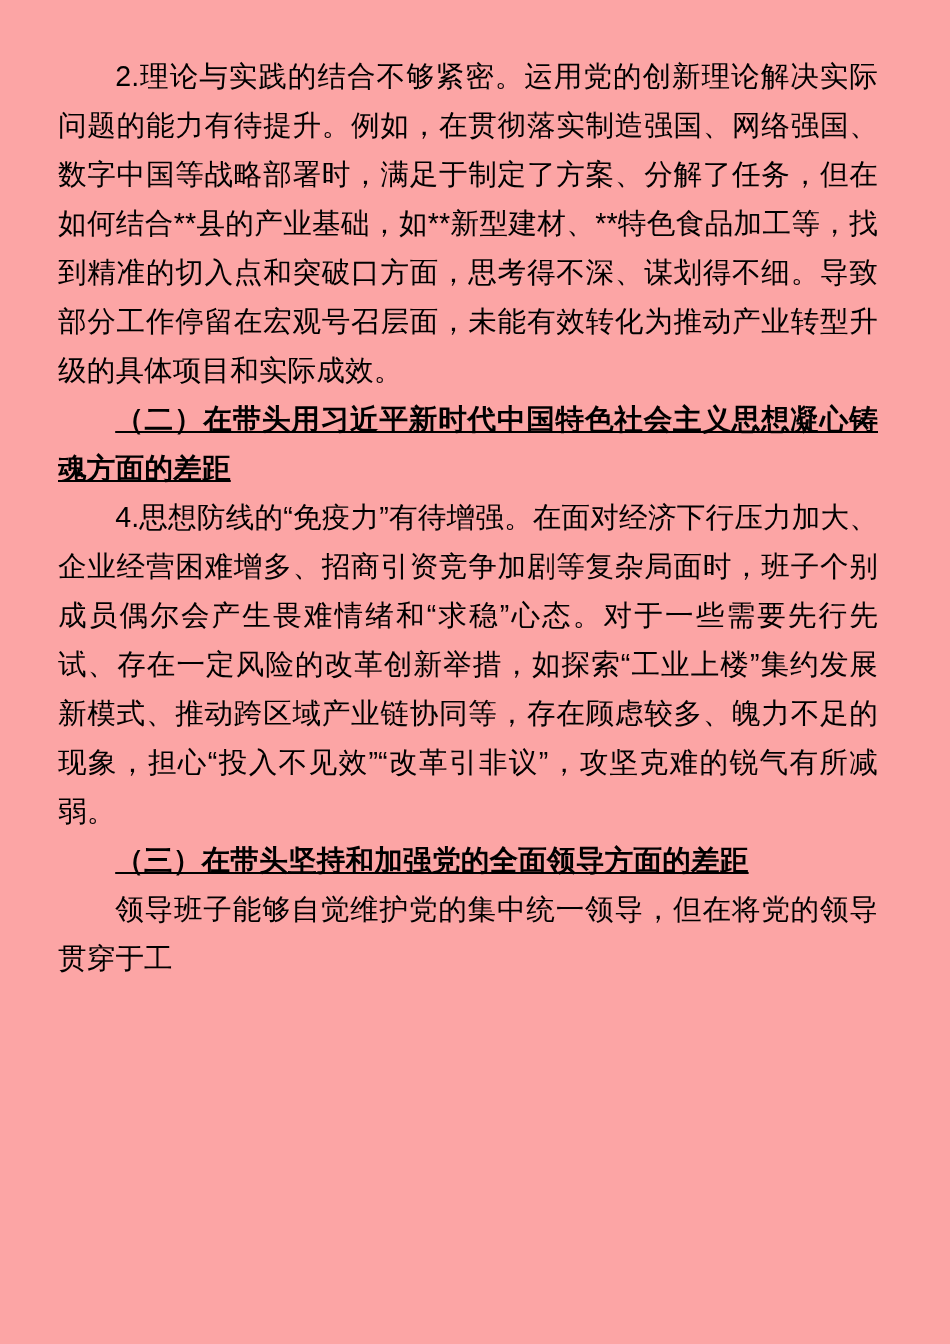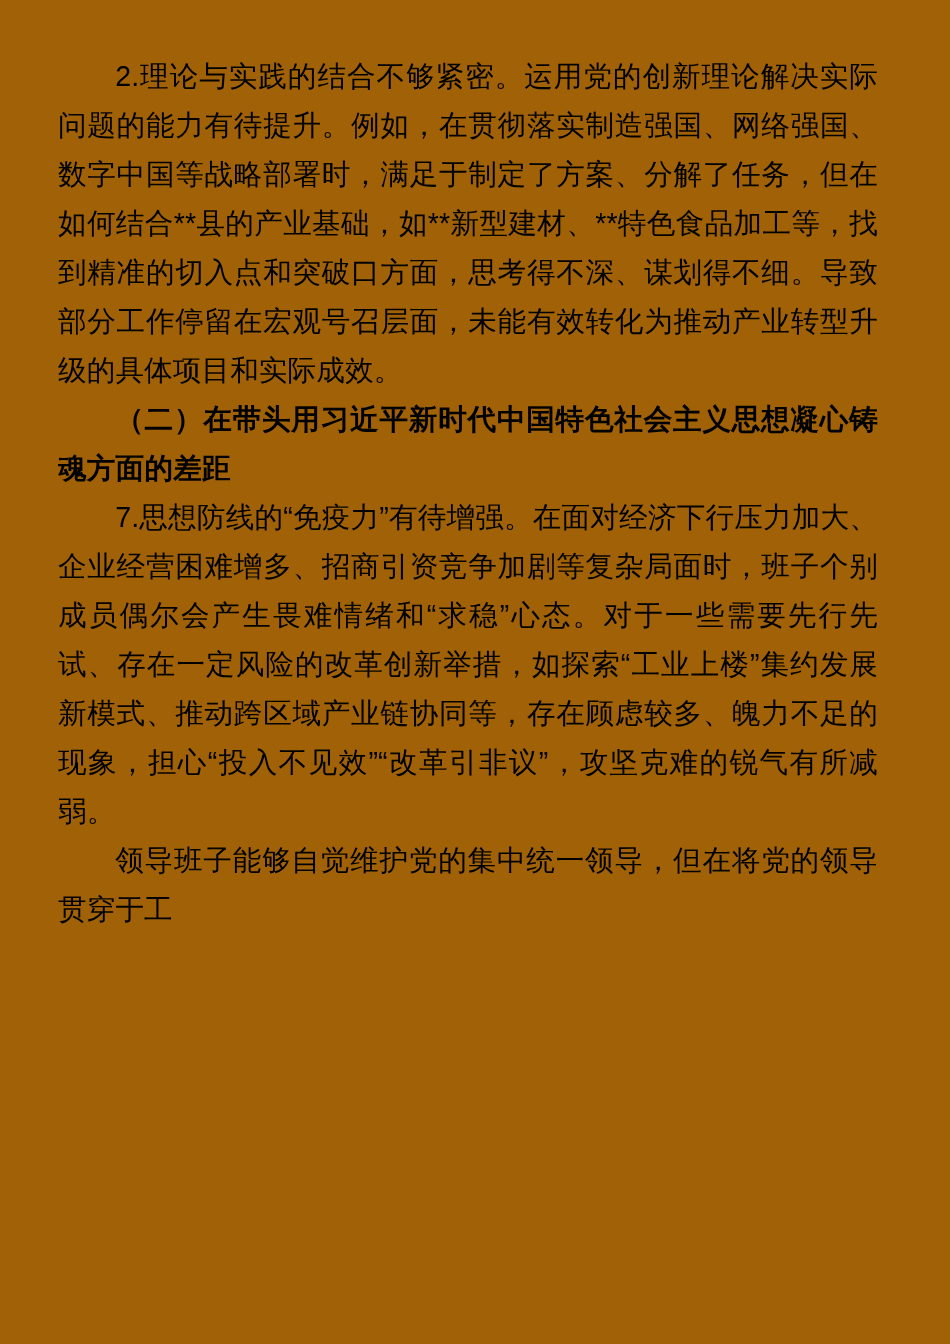--- a/index.html
+++ b/index.html
@@ -9,21 +9,21 @@
     background: #ffffff;
   }
   body {
     font-family: "Liberation Sans", "DejaVu Sans", sans-serif;
     color: #000000;
   }
   .page {
     position: relative;
     width: 950px;
     height: 1344px;
-    background: #a16207;
+    background: #fca5a5;
     box-sizing: border-box;
     overflow: hidden;
   }
   .content {
     position: absolute;
     left: 58px;
     top: 52px;
     width: 820px;
   }
   .para {
@@ -34,37 +34,39 @@
     text-indent: 2em;
     margin: 0;
     letter-spacing: 0.1px;
     word-break: break-all;
     font-weight: 400;
     -webkit-font-smoothing: antialiased;
   }
   .para.heading {
     font-weight: 700;
     letter-spacing: 0.2px;
+    text-decoration: underline;
   }
   
   .tail {
     margin-bottom: 0;
   }
 </style>
 </head>
 <body>
 
 <div class="page">
   <div class="content">
 
     <p class="para">2.理论与实践的结合不够紧密。运用党的创新理论解决实际问题的能力有待提升。例如，在贯彻落实制造强国、网络强国、数字中国等战略部署时，满足于制定了方案、分解了任务，但在如何结合**县的产业基础，如**新型建材、**特色食品加工等，找到精准的切入点和突破口方面，思考得不深、谋划得不细。导致部分工作停留在宏观号召层面，未能有效转化为推动产业转型升级的具体项目和实际成效。</p>
 
     <p class="para heading">（二）在带头用习近平新时代中国特色社会主义思想凝心铸魂方面的差距</p>
 
 
-    <p class="para">7.思想防线的“免疫力”有待增强。在面对经济下行压力加大、企业经营困难增多、招商引资竞争加剧等复杂局面时，班子个别成员偶尔会产生畏难情绪和“求稳”心态。对于一些需要先行先试、存在一定风险的改革创新举措，如探索“工业上楼”集约发展新模式、推动跨区域产业链协同等，存在顾虑较多、魄力不足的现象，担心“投入不见效”“改革引非议”，攻坚克难的锐气有所减弱。</p>
+    <p class="para">4.思想防线的“免疫力”有待增强。在面对经济下行压力加大、企业经营困难增多、招商引资竞争加剧等复杂局面时，班子个别成员偶尔会产生畏难情绪和“求稳”心态。对于一些需要先行先试、存在一定风险的改革创新举措，如探索“工业上楼”集约发展新模式、推动跨区域产业链协同等，存在顾虑较多、魄力不足的现象，担心“投入不见效”“改革引非议”，攻坚克难的锐气有所减弱。</p>
 
 
+    <p class="para heading">（三）在带头坚持和加强党的全面领导方面的差距</p>
 
     <p class="para tail">领导班子能够自觉维护党的集中统一领导，但在将党的领导贯穿于工</p>
 
   </div>
 </div>
 
 </body></html>

